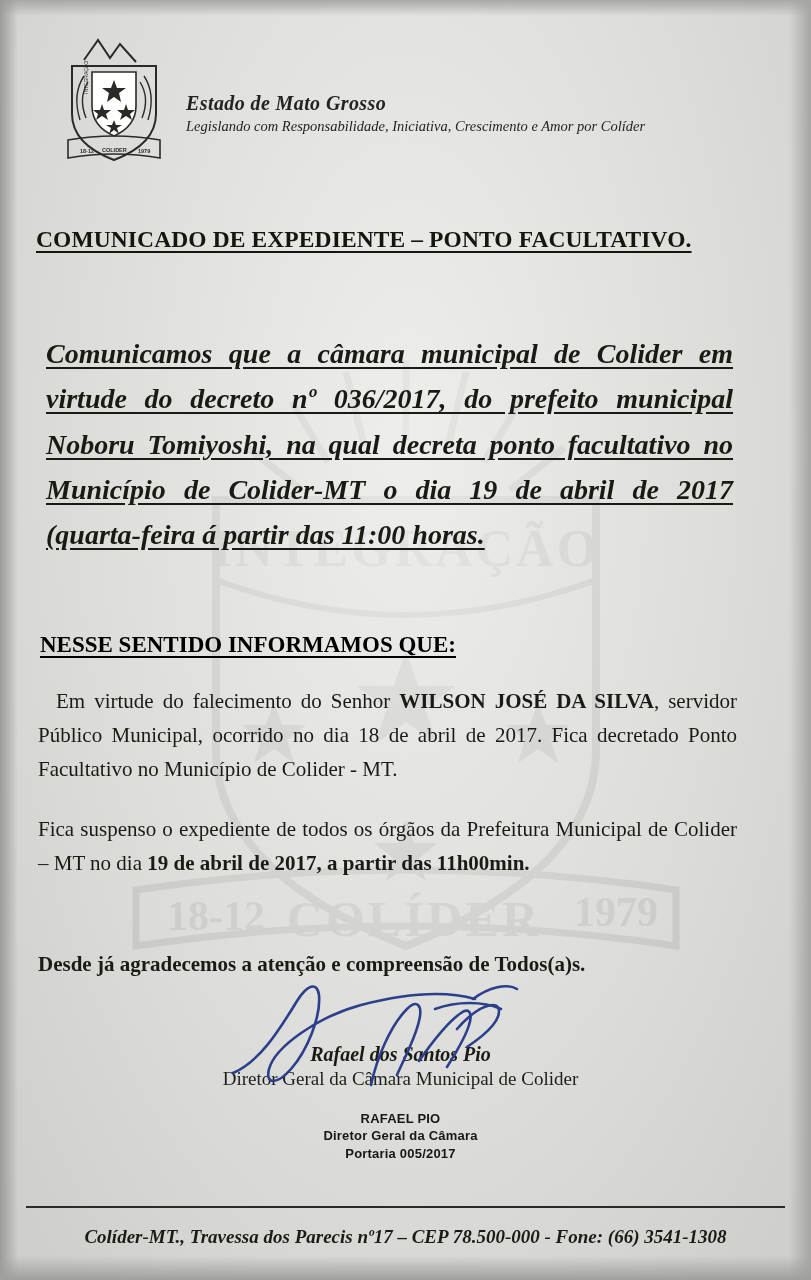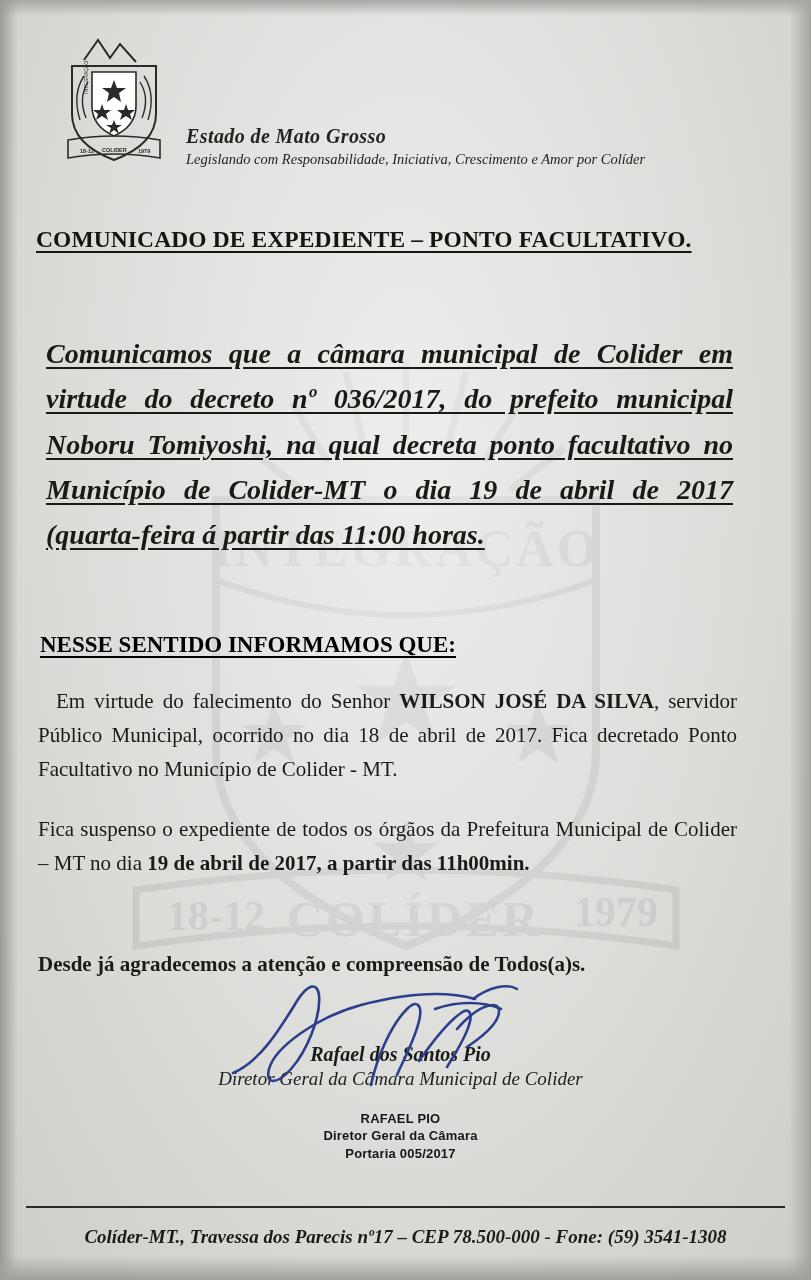--- a/index.html
+++ b/index.html
@@ -67,21 +67,21 @@
     opacity: 0.16;
     z-index: 1;
     pointer-events: none;
   }
 
   
   .header {
     position: relative;
     z-index: 5;
     display: flex;
-    align-items: flex-end;
+    align-items: center;
     padding: 28px 40px 0 58px;
   }
   .crest {
     width: 112px;
     height: 140px;
     flex: 0 0 112px;
     margin-right: 16px;
   }
   .header-text {
     padding-top: 30px;
@@ -194,21 +194,20 @@
   }
   .sig-name {
     font-family: "Liberation Serif", serif;
     font-style: italic;
     font-weight: bold;
     font-size: 20px;
     color: #1a1a15;
   }
   .sig-role {
     font-family: "Liberation Serif", serif;
-    font-style: italic;
     font-size: 19px;
     color: #1e1e19;
     margin-top: 2px;
   }
   .stamp {
     margin-top: 20px;
     font-family: "Liberation Sans", sans-serif;
     font-weight: bold;
     font-size: 13px;
     line-height: 1.34;
@@ -356,15 +355,15 @@
       <div class="sig-role">Diretor Geral da Câmara Municipal de Colider</div>
       <div class="stamp">
         <div>RAFAEL PIO</div>
         <div>Diretor Geral da Câmara</div>
         <div>Portaria 005/2017</div>
       </div>
     </div>
   </div>
 
   <div class="footer-rule"></div>
-  <div class="footer">Colíder-MT., Travessa dos Parecis nº17 – CEP 78.500-000 - Fone: (59) 3541-1308</div>
+  <div class="footer">Colíder-MT., Travessa dos Parecis nº17 – CEP 78.500-000 - Fone: (66) 3541-1308</div>
 
 </div>
 
 </body></html>

